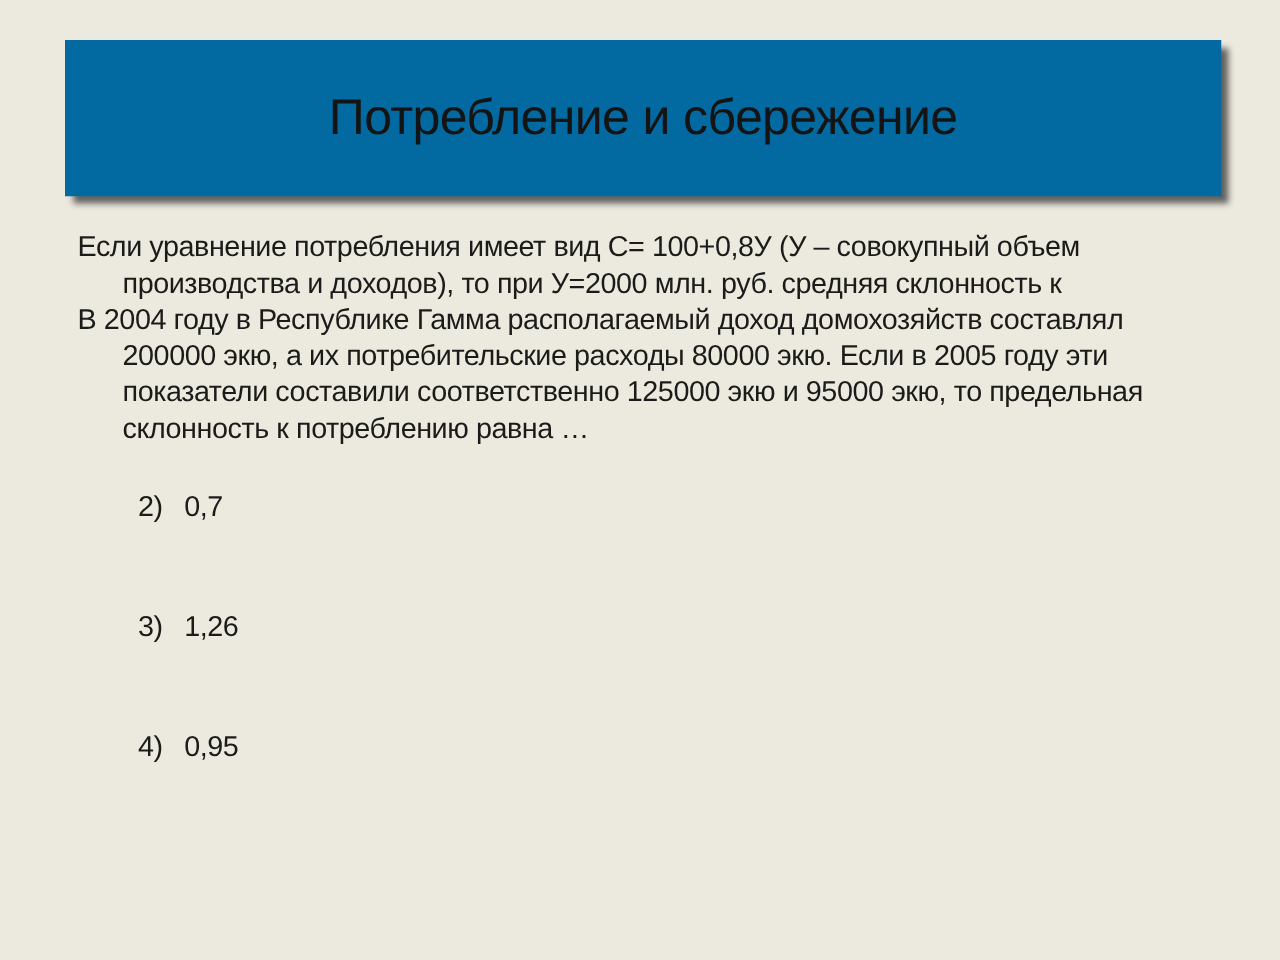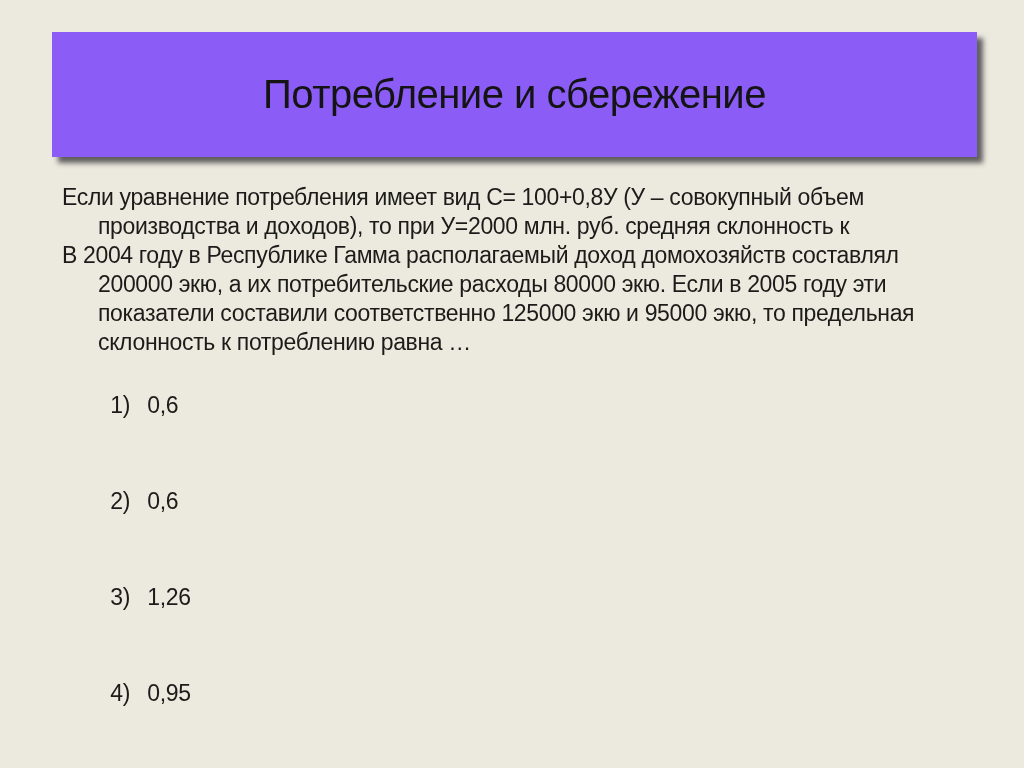--- a/index.html
+++ b/index.html
@@ -11,21 +11,21 @@
     overflow: hidden;
     font-family: "Liberation Sans", sans-serif;
     color: #1B1B19;
   }
   .title-box {
     position: absolute;
     left: 52px;
     top: 32px;
     width: 925px;
     height: 125px;
-    background: #8b5cf6;
+    background: #0369a1;
     box-shadow: 6px 6px 5px rgba(72,72,72,0.85);
     display: flex;
     align-items: center;
     justify-content: center;
   }
   .title-text {
     font-size: 40px;
     letter-spacing: -0.5px;
     color: #141414;
     white-space: pre;
@@ -72,24 +72,21 @@
 
     <div class="para q2">
       <div class="line">В 2004 году в Республике Гамма располагаемый доход домохозяйств составлял</div>
       <div class="line indent">200000 экю, а их потребительские расходы 80000 экю. Если в 2005 году эти</div>
       <div class="line indent">показатели составили соответственно 125000 экю и 95000 экю, то предельная</div>
       <div class="line indent">склонность к потреблению равна …</div>
     </div>
 
     <div class="options">
       <div class="option">
-        <span class="num">1)</span><span class="val">0,6</span>
-      </div>
-      <div class="option">
-        <span class="num">2)</span><span class="val">0,6</span>
+        <span class="num">2)</span><span class="val">0,7</span>
       </div>
       <div class="option">
         <span class="num">3)</span><span class="val">1,26</span>
       </div>
       <div class="option">
         <span class="num">4)</span><span class="val">0,95</span>
       </div>
     </div>
 
   </div>

